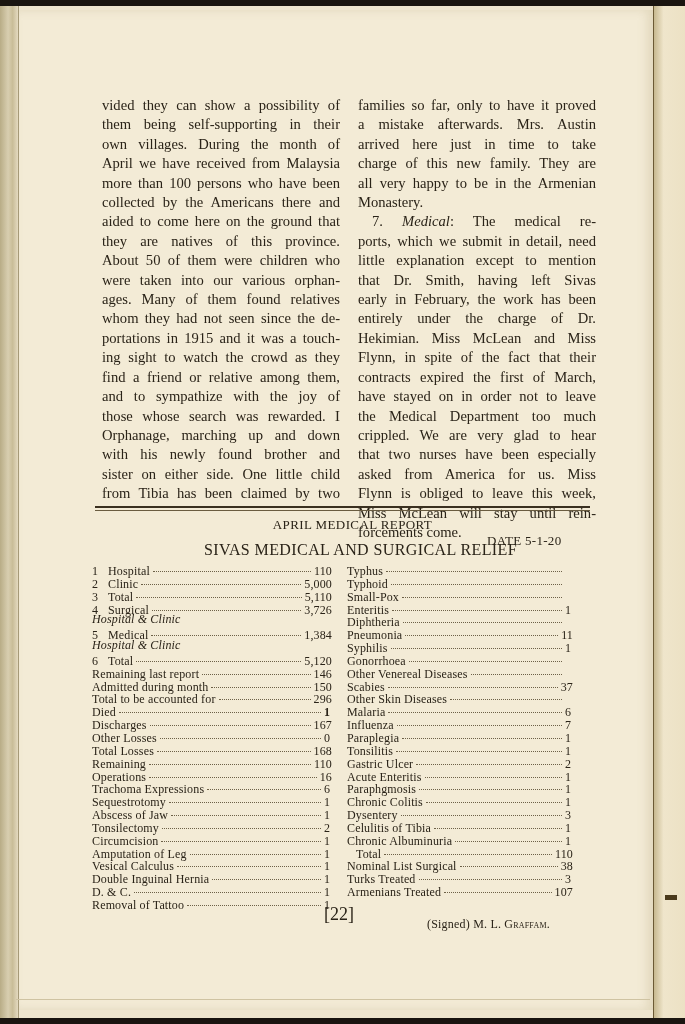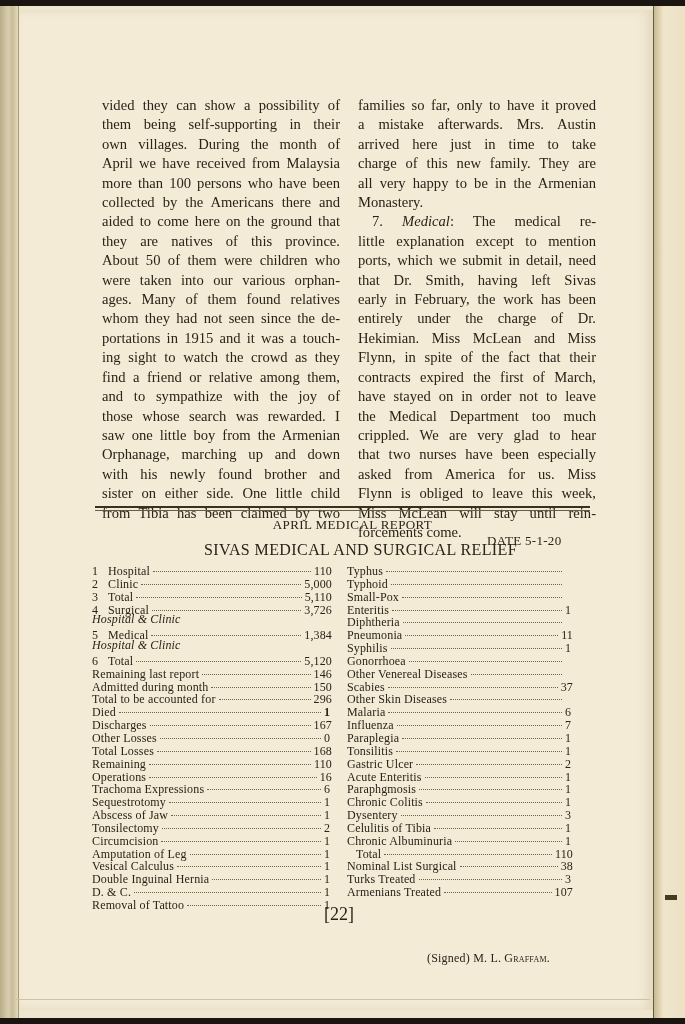--- a/index.html
+++ b/index.html
@@ -82,21 +82,21 @@
     .row .dots {
       flex: 1; overflow: hidden; margin: 0 3px; height: 12px;
       border-bottom: 1.3px dotted #6d6148; position: relative; top: -3px;
     }
     .row .val { flex: none; min-width: 8px; }
     .row.sub { justify-content: flex-start; font-style: italic; }
     .row.bold .val { font-weight: bold; }
     .row.italic .val { }
     .row.indent .lbl { padding-left: 9px; }
     .signed {
-      position: absolute; top: 951px; left: 427px; font-size: 12px; letter-spacing: 0.2px;
+      position: absolute; top: 917px; left: 427px; font-size: 12px; letter-spacing: 0.2px;
     }
     .signed .sc { font-variant: small-caps; }
     .folio {
       position: absolute; top: 904px; left: 324px; font-size: 18px;
     }
   </style>
 </head>
 <body>
 
 <div class="book">
@@ -118,40 +118,39 @@
     <span class="line">they are natives of this province.</span>
     <span class="line">About 50 of them were children who</span>
     <span class="line">were taken into our various orphan-</span>
     <span class="line">ages.  Many of them found relatives</span>
     <span class="line">whom they had not seen since the de-</span>
     <span class="line">portations in 1915 and it was a touch-</span>
     <span class="line">ing sight to watch the crowd as they</span>
     <span class="line">find a friend or relative among them,</span>
     <span class="line">and to sympathize with the joy of</span>
     <span class="line">those whose search was rewarded.  I</span>
-    <span class="line">saw one little boy from the Armenian</span>
     <span class="line">Orphanage, marching up and down</span>
     <span class="line">with his newly found brother and</span>
     <span class="line">sister on either side.  One little child</span>
     <span class="line">from Tibia has been claimed by two</span>
   </div>
 
 <div class="col col-right">
   <div id="col-right-top">
       <span class="line">families so far, only to have it proved</span>
       <span class="line">a mistake afterwards.  Mrs. Austin</span>
       <span class="line">arrived here just in time to take</span>
       <span class="line">charge of this new family.  They are</span>
       <span class="line">all very happy to be in the Armenian</span>
       <span class="line last">Monastery.</span>
     </div>
   <span class="line indent"><span>7.</span> <em>Medical</em><span>:  The medical re-</span></span>
   <div id="col-right-bottom">
+      <span class="line">ports, which we submit in detail, need</span>
       <span class="line">little explanation except to mention</span>
-      <span class="line">ports, which we submit in detail, need</span>
       <span class="line">that Dr. Smith, having left Sivas</span>
       <span class="line">early in February, the work has been</span>
       <span class="line">entirely under the charge of Dr.</span>
       <span class="line">Hekimian.  Miss McLean and Miss</span>
       <span class="line">Flynn, in spite of the fact that their</span>
       <span class="line">contracts expired the first of March,</span>
       <span class="line">have stayed on in order not to leave</span>
       <span class="line">the Medical Department too much</span>
       <span class="line">crippled.  We are very glad to hear</span>
       <span class="line">that two nurses have been especially</span>

